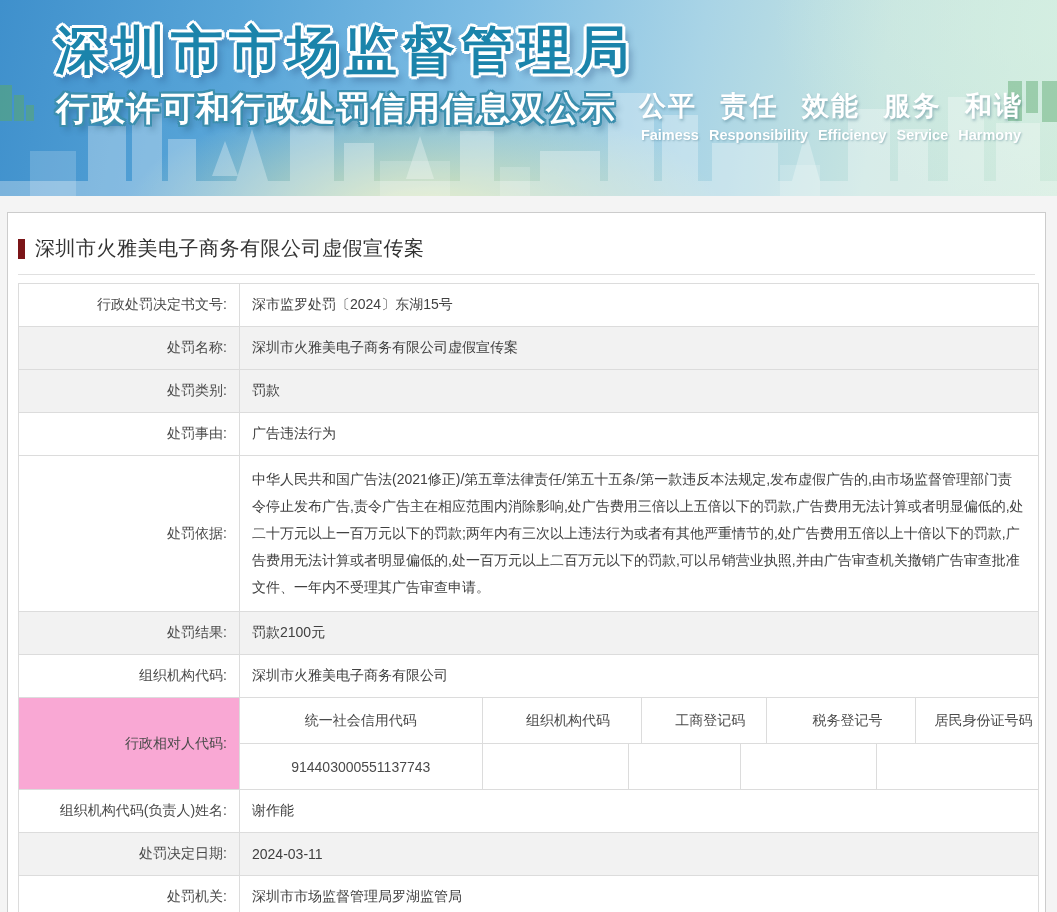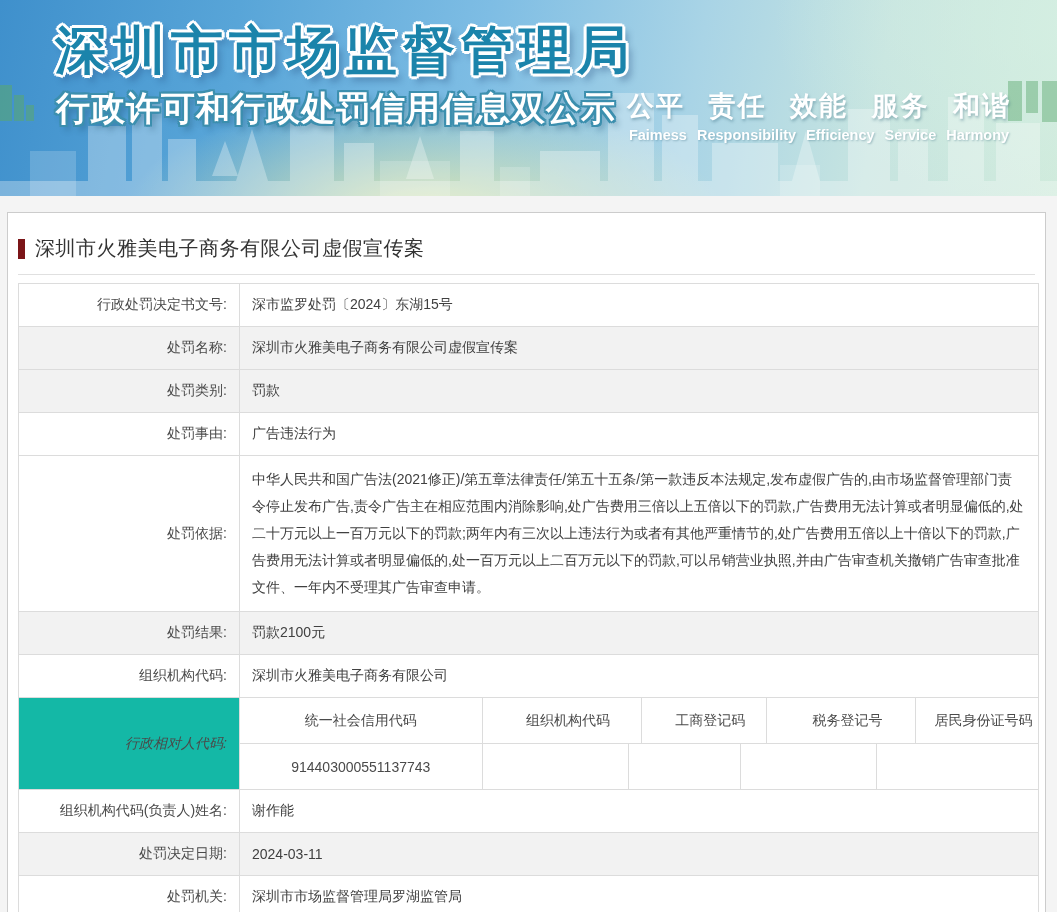--- a/index.html
+++ b/index.html
@@ -33,21 +33,21 @@
     position:absolute; left:56px; top:86px;
     font-size:34px; font-weight:bold; letter-spacing:1px;
     color:#ffffff;
     text-shadow:
       -2px -2px 0 #3c8fae, 2px -2px 0 #3c8fae, -2px 2px 0 #3c8fae, 2px 2px 0 #3c8fae,
       -2px 0 0 #3c8fae, 2px 0 0 #3c8fae, 0 -2px 0 #3c8fae, 0 2px 0 #3c8fae,
       4px 5px 6px rgba(25,70,100,0.45);
     white-space:nowrap;
   }
   .banner-slogan {
-    position:absolute; right:46px; top:88px; text-align:center;
+    position:absolute; right:34px; top:88px; text-align:center;
     color:#fff; white-space:nowrap;
   }
   .slogan-cn {
     font-size:27px; font-weight:bold; word-spacing:14px; letter-spacing:2px;
     text-shadow:1px 2px 3px rgba(60,110,130,0.45);
   }
   .slogan-en {
     margin-top:3px; font-size:14.5px; font-weight:bold; word-spacing:6px;
     text-shadow:1px 1px 2px rgba(60,110,130,0.40);
   }
@@ -87,21 +87,21 @@
     justify-content:flex-end;
     padding-right:12px;
     border-right:1px solid #dcdcdc;
     color:#4a4a4a;
   }
   .cell.value { flex:1; padding-left:12px; color:#404040; }
   .cell.value.longtext { padding:10px 14px 10px 12px; line-height:27px; }
 
   
   .row.codes { background:#fff; }
-  .row.codes .cell.label { background:#14b8a6;font-style:italic; }
+  .row.codes .cell.label { background:#f9a8d4; }
   .codes-grid { flex:1; display:flex; flex-direction:column; }
   .codes-line { display:flex; flex:1; }
   .codes-line.header { border-bottom:1px solid #dcdcdc;gap:13px; }
   .codes-cell {
     display:flex; align-items:center; justify-content:center;
     min-height:45px; color:#4a4a4a;
     border-right:1px solid #dcdcdc;
   }
   .codes-cell:last-child { border-right:none; }
   .cc0 { flex:0 0 30.4%; } .cc1 { flex:0 0 18.3%; } .cc2 { flex:0 0 14.1%; }

